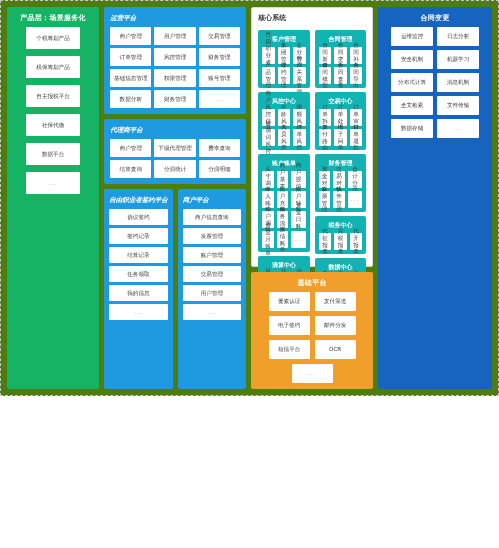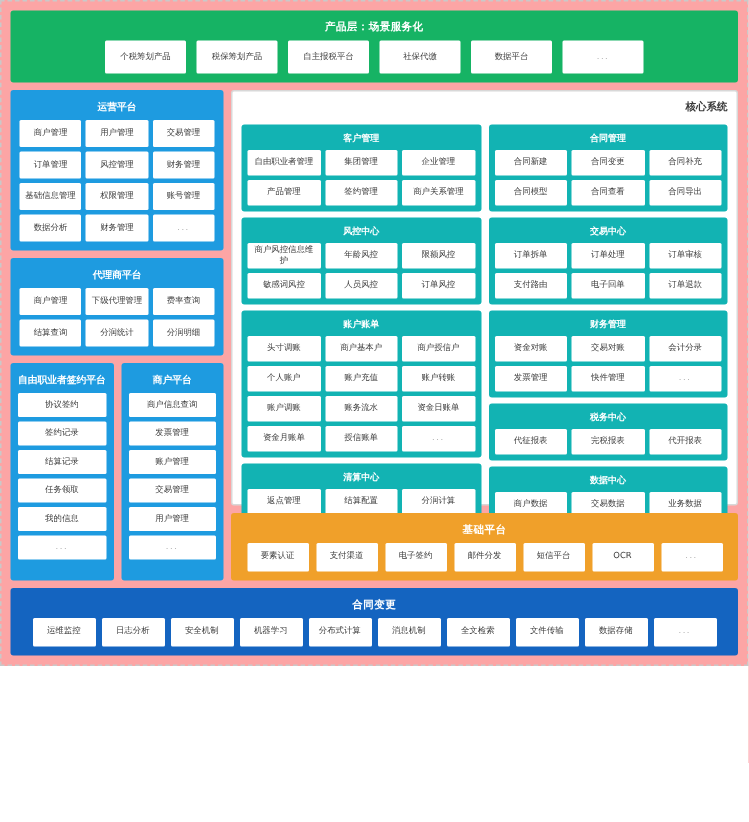--- a/index.html
+++ b/index.html
@@ -5,26 +5,26 @@
   * { box-sizing: border-box; margin: 0; padding: 0; }
   body {
     width: 499px;
     height: 548px;
     background: #ffffff;
     font-family: "DejaVu Sans", "Liberation Sans", sans-serif;
     overflow: hidden;
   }
   #page {
     width: 499px;
-    height: 444px;
+    height: 396px;
     padding: 6px;
-    background: #fca5a5;
+    background: #4d7c0f;
     border: 1px dashed #c9c9c9;
     display: flex;
-    flex-direction: column;
+    flex-direction: row;
     gap: 5px;
   }
 
   
   .band {
     border-radius: 2px;
     padding: 4px 6px 6px 6px;
   }
   .band-title {
     text-align: center;
@@ -77,25 +77,25 @@
     flex: 1;
     display: flex;
     flex-direction: column;
     gap: 5px;
     min-width: 0;
   }
 
   
   .blue { background: #1e9be0; }
   .panel-title {
-    text-align: center;
     font-size: 6.5px;
     font-weight: bold;
     color: #ffffff;
     padding: 3px 0 4px 0;
+    font-style: italic;
   }
   .grid3 {
     display: grid;
     grid-template-columns: repeat(3, 1fr);
     gap: 3px;
   }
   .grid3 .chip { height: 18px; }
 
   #bottom-platforms {
     display: flex;
@@ -125,21 +125,21 @@
     border-radius: 2px;
     padding: 4px 6px 6px 6px;
     background: #ffffff;
     display: flex;
     flex-direction: column;
     gap: 4px;
     flex: 1;
     min-height: 0;
   }
   #core-title {
-    text-align: right;
+    text-align: left;
     font-size: 7px;
     font-weight: bold;
     color: #3a3a3a;
     padding: 1px 0 3px 0;
   }
   #core-cols {
     display: flex;
     gap: 5px;
     flex: 1;
     min-height: 0;

